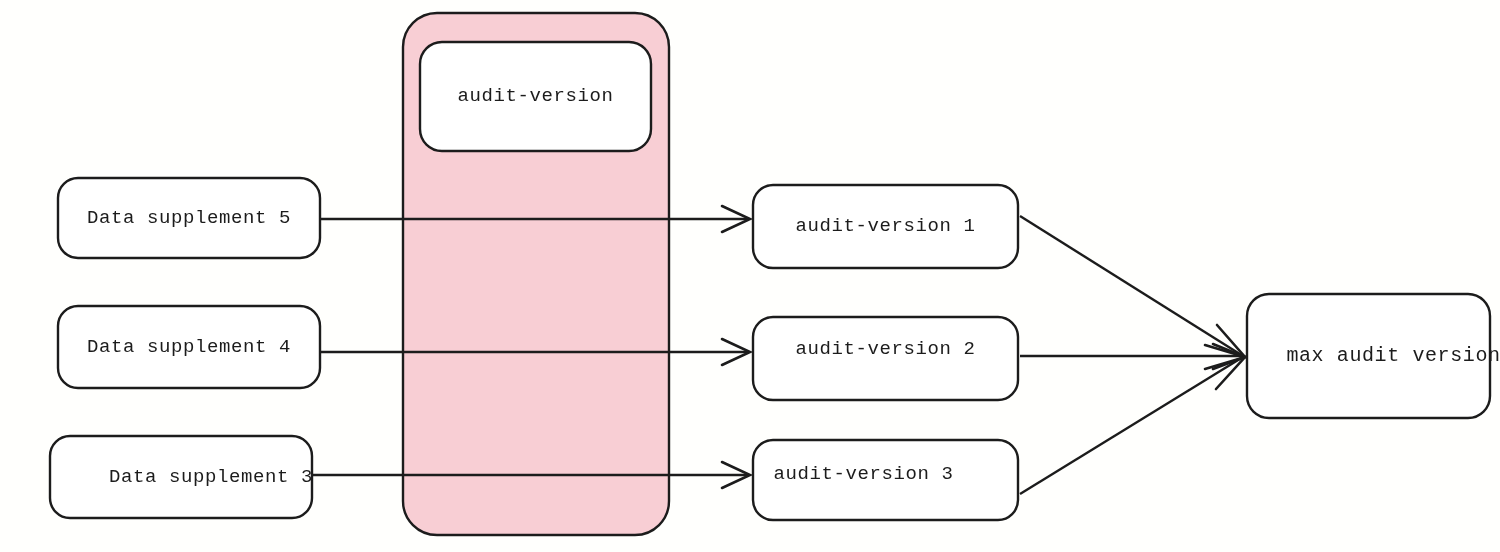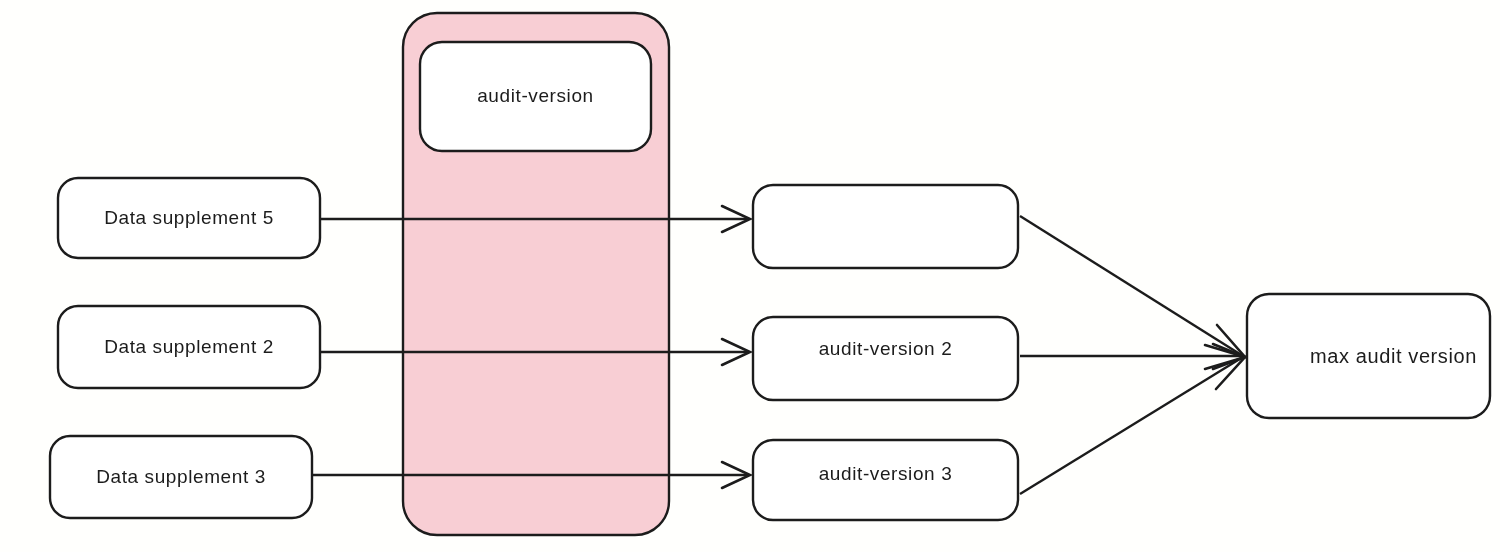--- a/index.html
+++ b/index.html
@@ -23,21 +23,21 @@
     width: 1500px;
     height: 552px;
   }
   .node-label {
     position: absolute;
     display: flex;
     align-items: center;
     justify-content: center;
     text-align: left;
     color: #1c1c1c;
-    font-family: Liberation Sans, sans-serif;
+    font-family: Liberation Mono, monospace;
     font-size: 19px;
     letter-spacing: 0.6px;
     line-height: 1.2;
     pointer-events: none;
     white-space: nowrap;
   }
   .node-label.big {
     font-size: 20px;
   }
 </style>
@@ -85,21 +85,22 @@
       <line x1="1020" y1="494" x2="1243" y2="357" stroke="#1c1c1c" stroke-width="2.4"></line>
       <path d="M 1205 369 L 1245 357 L 1216 389" fill="none" stroke="#1c1c1c" stroke-width="2.6" stroke-linecap="round"></path>
     </g>
 
     <rect x="1247" y="294" width="243" height="124" rx="22" ry="22" fill="#ffffff" stroke="#1c1c1c" stroke-width="2.4"></rect>
   </svg>
 
   <div class="node-label" style="left:420px; top:42px; width:231px; height:109px;">audit-version</div>
 
   <div class="node-label" style="left:58px; top:178px; width:262px; height:80px;">Data supplement 5</div>
-  <div class="node-label" style="left:58px; top:306px; width:262px; height:82px;">Data supplement 2</div>
-  <div class="node-label" style="left:50px; top:436px; width:262px; height:82px;">Data supplement 3</div>
+  <div class="node-label" style="left:58px; top:306px; width:262px; height:82px;">Data supplement 4</div>
+  <div class="node-label" style="left:50px; top:436px; width:262px; height:82px;padding-left:30px;">Data supplement 3</div>
 
+  <div class="node-label" style="left:753px; top:185px; width:265px; height:83px;">audit-version 1</div>
   <div class="node-label" style="left:753px; top:317px; width:265px; height:65px;">audit-version 2</div>
-  <div class="node-label" style="left:753px; top:440px; width:265px; height:68px;">audit-version 3</div>
+  <div class="node-label" style="left:731px; top:440px; width:265px; height:68px;">audit-version 3</div>
 
   <div class="node-label big" style="left:1247px; top:294px; width:293px; height:124px;">max audit version</div>
 
 </div>
 
 </body></html>

